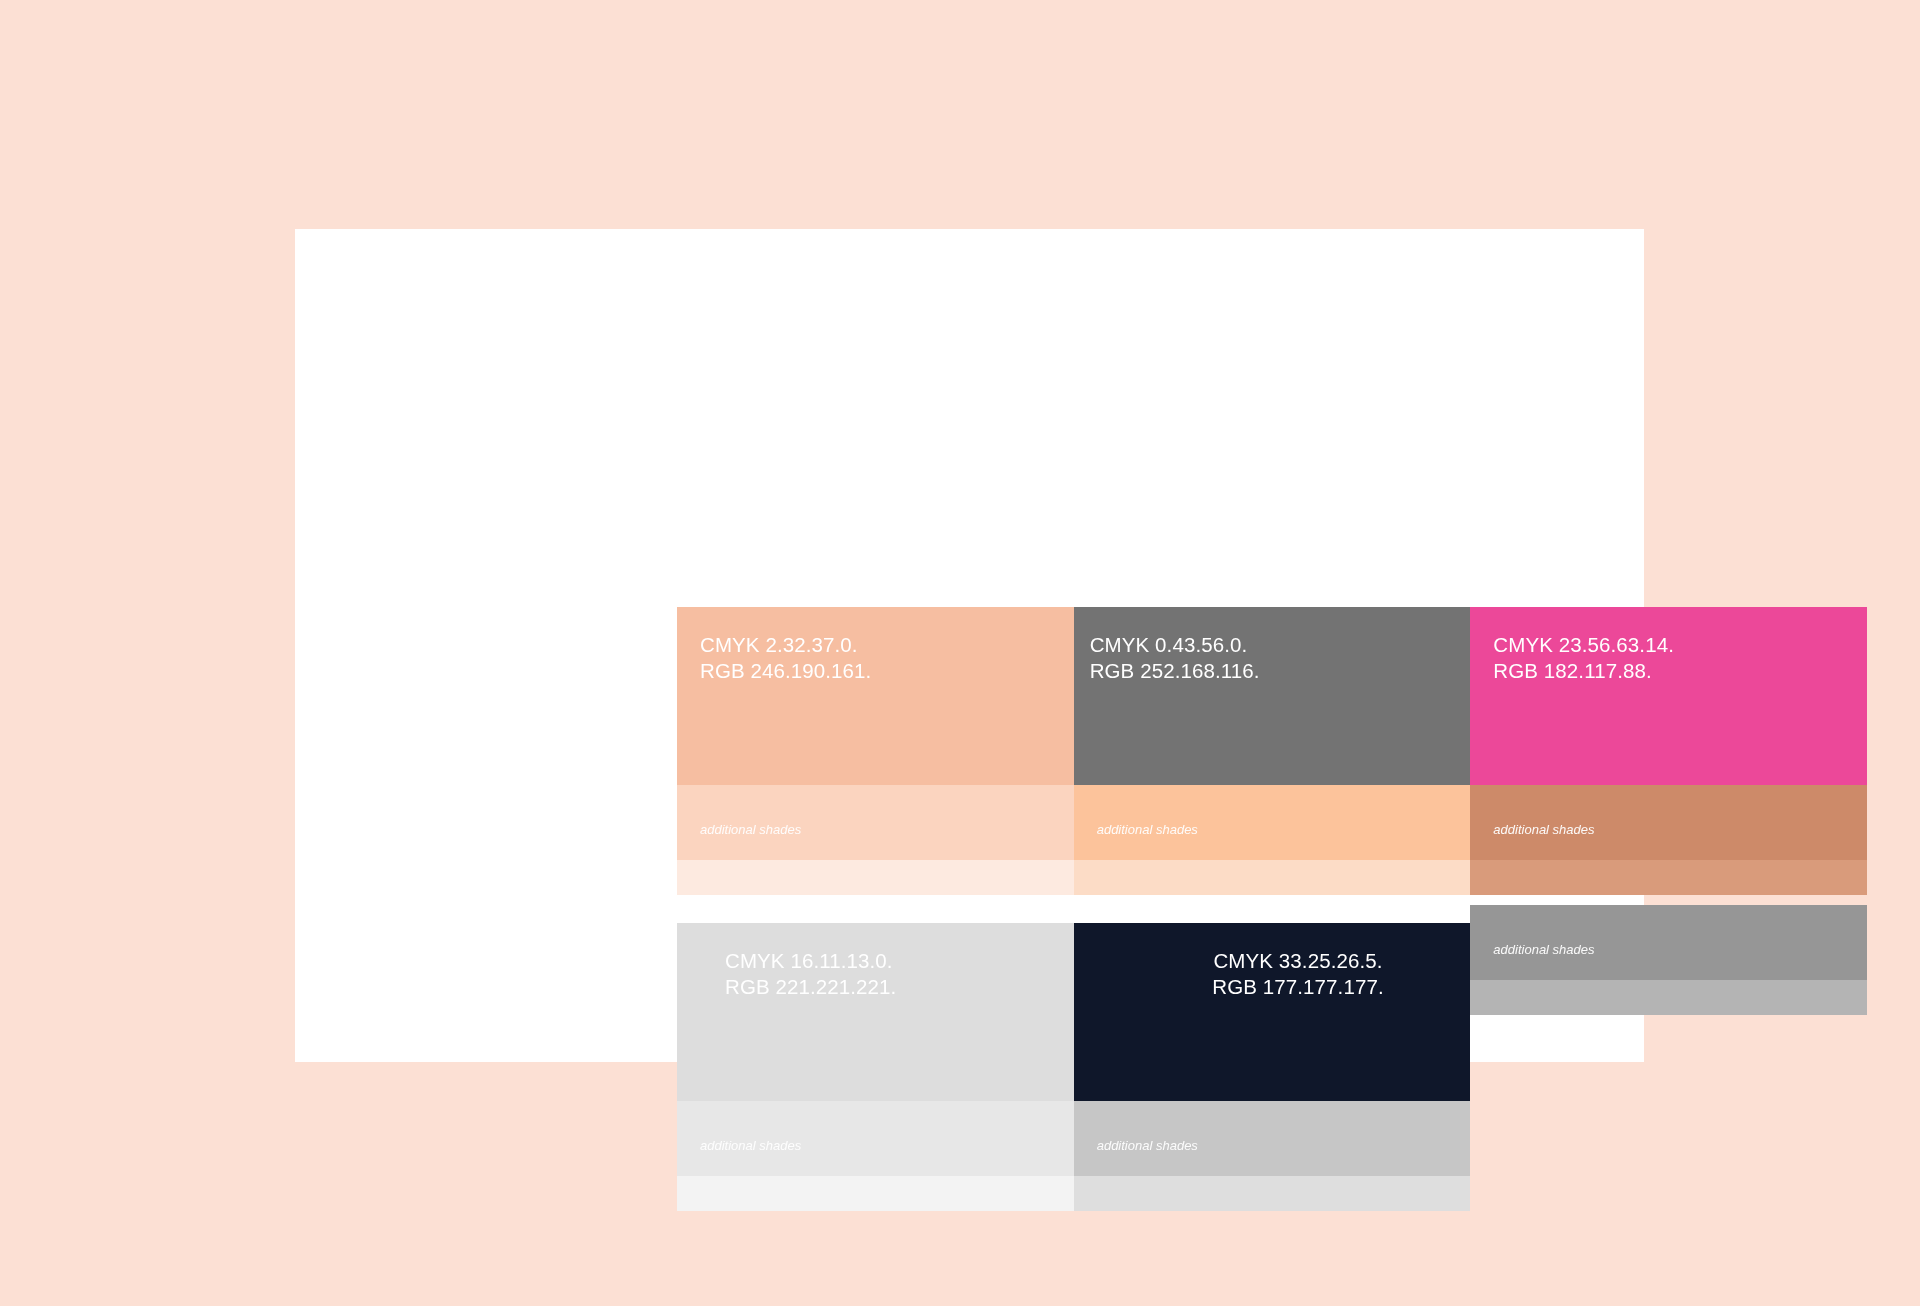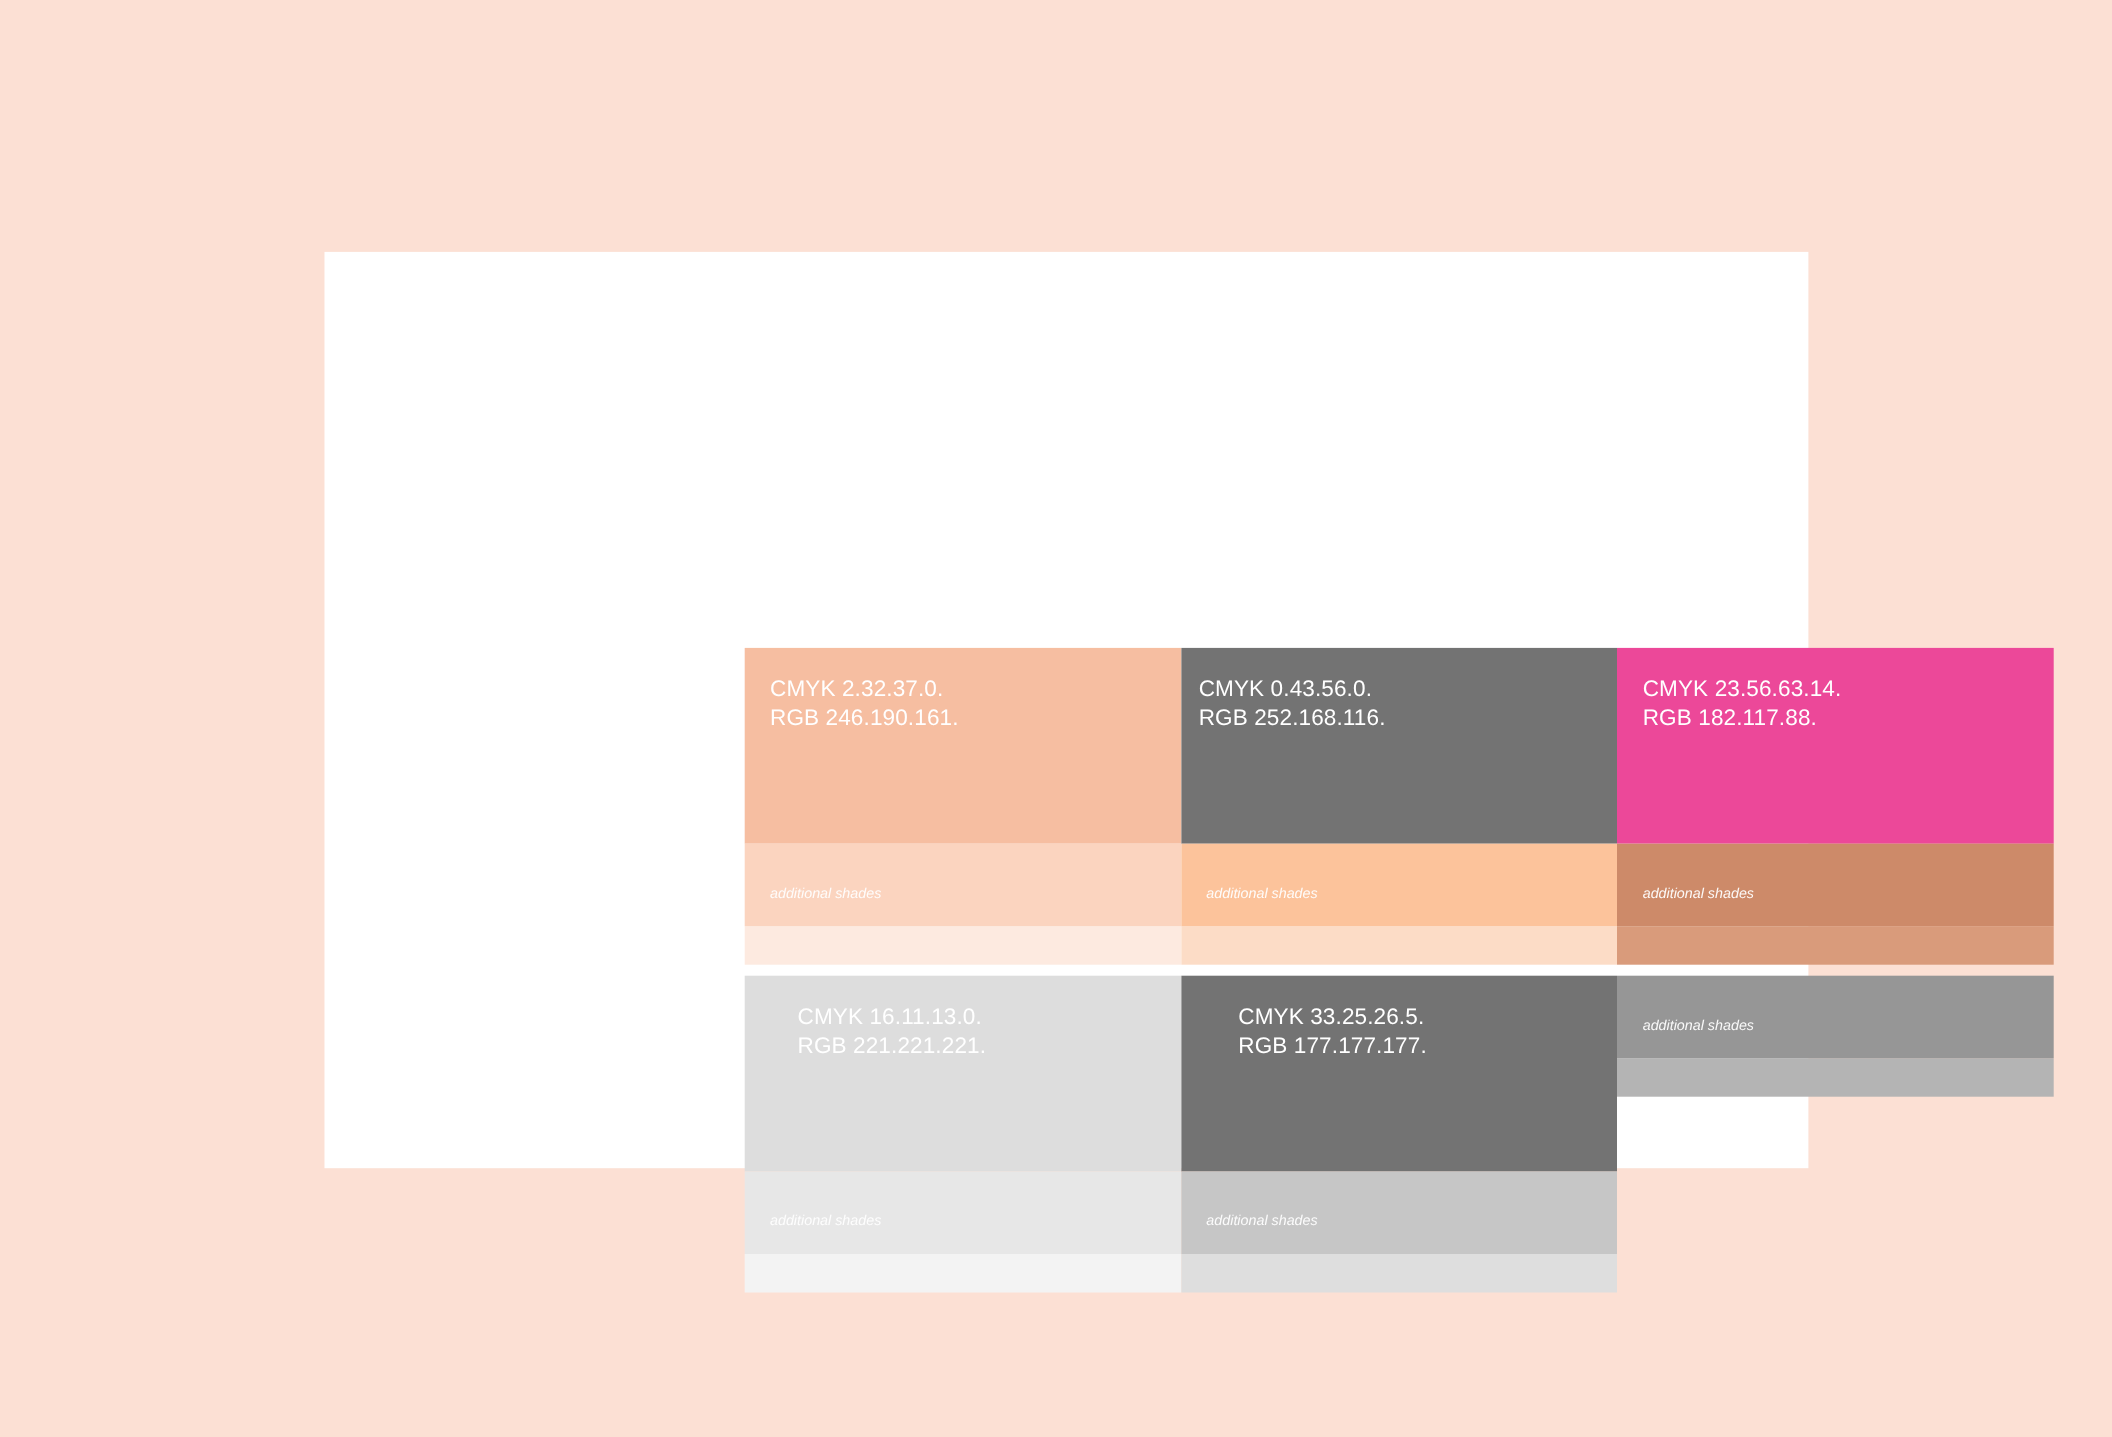--- a/index.html
+++ b/index.html
@@ -47,20 +47,21 @@
     flex: 1 1 0;
     min-width: 0;
   }
 
   
   .swatch-main {
     height: 178px;
     position: relative;
     box-sizing: border-box;
     padding: 25px 0 0 23px;
+    margin-top: 18px;
   }
 
   .swatch-code {
     color: #ffffff;
     font-size: 20.5px;
     line-height: 26px;
     letter-spacing: 0.1px;
     white-space: nowrap;
     display: block;
   }
@@ -143,21 +144,21 @@
           <span class="swatch-code">CMYK 16.11.13.0.</span>
           <span class="swatch-code">RGB 221.221.221.</span>
         </div>
         <div class="swatch-shade-mid" style="background-color: rgb(231, 231, 231);">
           <span class="shade-label">additional shades</span>
         </div>
         <div class="swatch-shade-light" style="background-color: rgb(243, 243, 243);"></div>
       </div>
 
       <div class="swatch-col col-2">
-        <div class="swatch-main" style="background-color: #737373;">
+        <div class="swatch-main" style="background-color: #0f172a; text-align: center;">
           <span class="swatch-code">CMYK 33.25.26.5.</span>
           <span class="swatch-code">RGB 177.177.177.</span>
         </div>
         <div class="swatch-shade-mid" style="background-color: rgb(198, 198, 198);">
           <span class="shade-label">additional shades</span>
         </div>
         <div class="swatch-shade-light" style="background-color: rgb(222, 222, 222);"></div>
       </div>
 
       <div class="swatch-col col-3">

